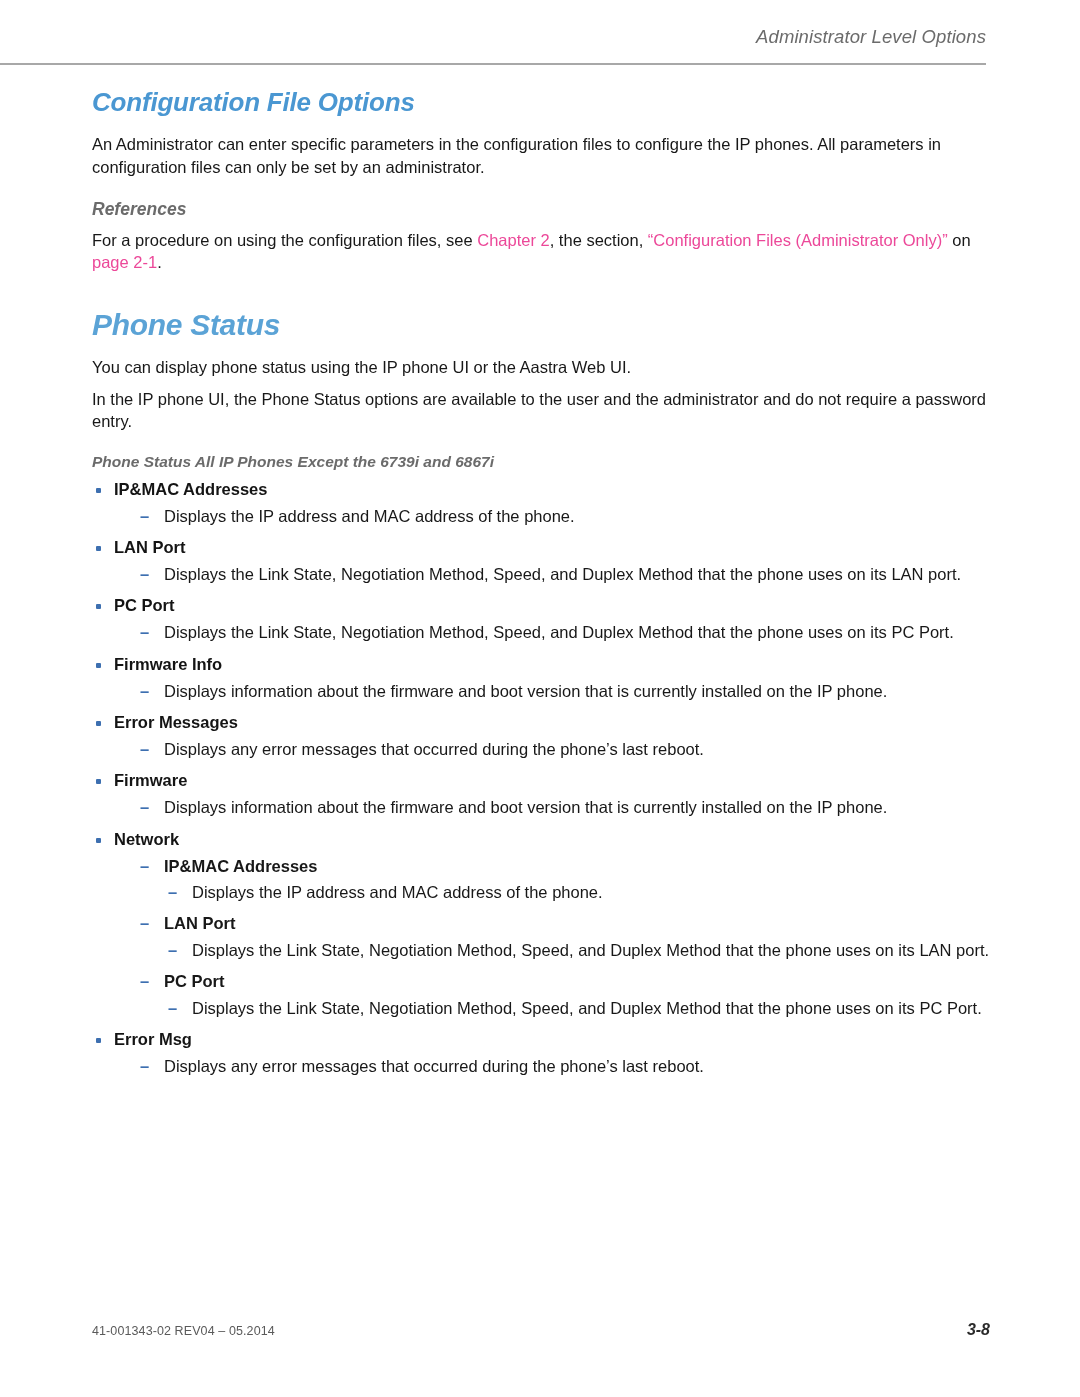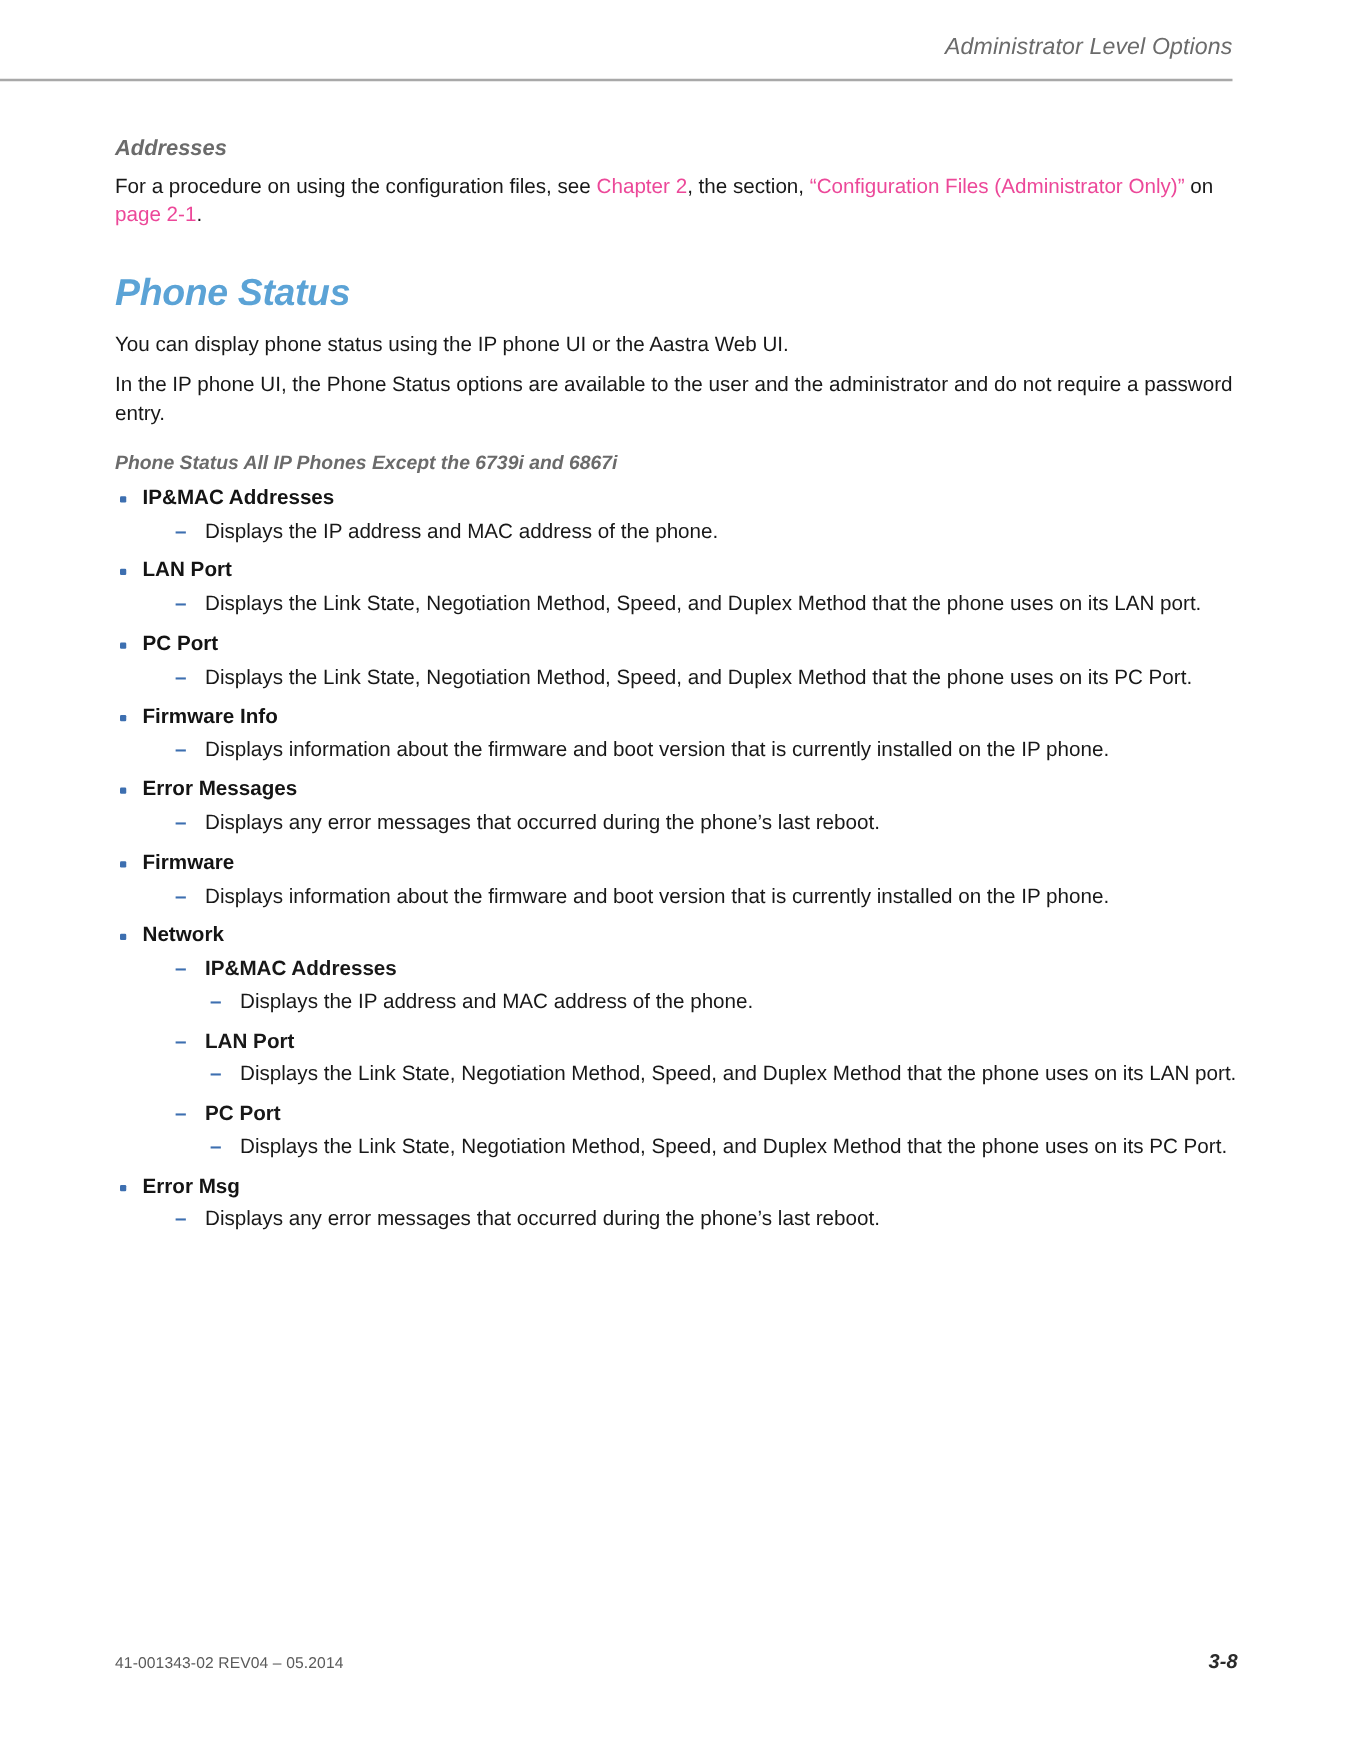--- a/index.html
+++ b/index.html
@@ -190,23 +190,25 @@
 </head>
 <body>
 
 <div class="page">
 
   <div class="page-header">Administrator Level Options</div>
   <div class="header-rule"></div>
 
   <div class="content">
 
-
-
-    <h3 class="sub-title">Addresses</h3>
+    <h1 class="chapter-title">Configuration File Options</h1>
+
+    <p class="body-text">An Administrator can enter specific parameters in the configuration files to configure the IP phones. All parameters in configuration files can only be set by an administrator.</p>
+
+    <h3 class="sub-title">References</h3>
 
     <p class="body-text"><span>For a procedure on using the configuration files, see </span><span class="doclink">Chapter 2</span><span>, the section, </span><span class="doclink">“Configuration Files (Administrator Only)”</span><span> on </span><span class="doclink">page 2-1</span><span>.</span></p>
 
 
     <h2 class="section-title">Phone Status</h2>
 
 
     <p class="body-text">You can display phone status using the IP phone UI or the Aastra Web UI.</p>
 
 

